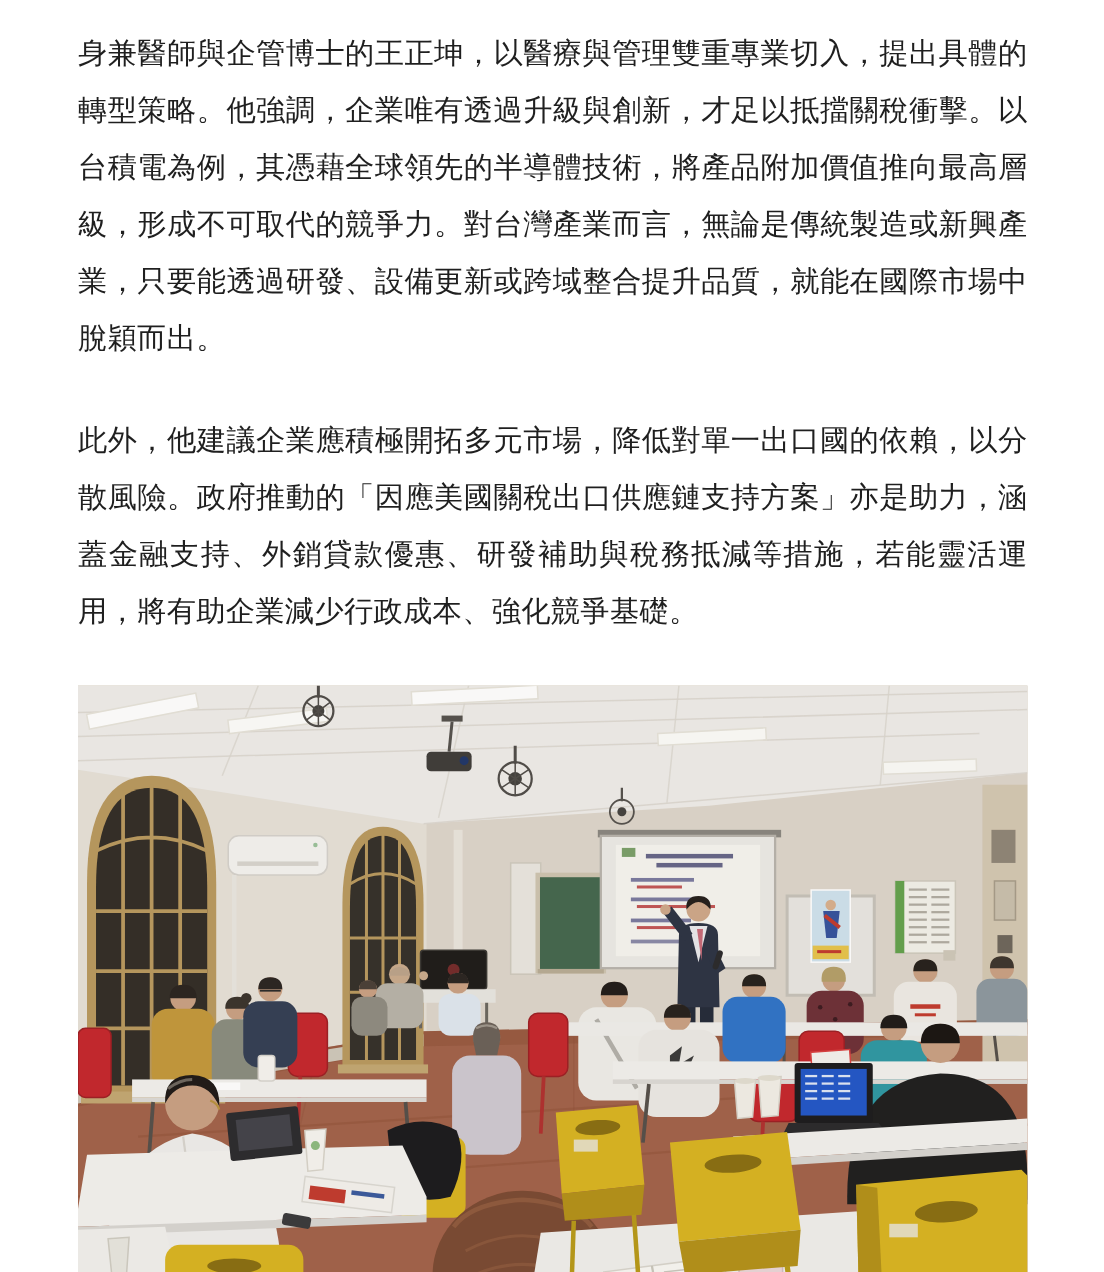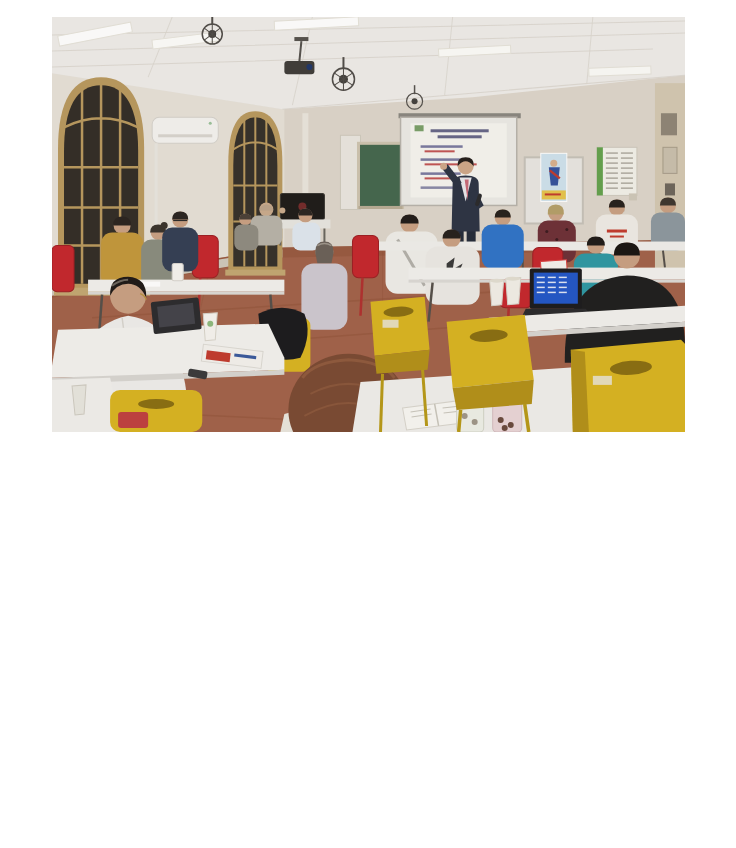--- a/index.html
+++ b/index.html
@@ -10,21 +10,23 @@
              text-align:justify;letter-spacing:0.2px;}
   .photo-figure{margin:0;width:633px;height:415px;line-height:0;background:#d9d3c8;}
   .photo-figure svg{display:block;width:100%;height:100%;}
 </style>
 </head>
 <body>
 
 <div class="page">
   <div class="content">
 
-
+    <p class="body-text">身兼醫師與企管博士的王正坤，以醫療與管理雙重專業切入，提出具體的轉型策略。他強調，企業唯有透過升級與創新，才足以抵擋關稅衝擊。以台積電為例，其憑藉全球領先的半導體技術，將產品附加價值推向最高層級，形成不可取代的競爭力。對台灣產業而言，無論是傳統製造或新興產業，只要能透過研發、設備更新或跨域整合提升品質，就能在國際市場中脫穎而出。</p>
+
+    <p class="body-text">此外，他建議企業應積極開拓多元市場，降低對單一出口國的依賴，以分散風險。政府推動的「因應美國關稅出口供應鏈支持方案」亦是助力，涵蓋金融支持、外銷貸款優惠、研發補助與稅務抵減等措施，若能靈活運用，將有助企業減少行政成本、強化競爭基礎。</p>
 
     <figure class="photo-figure">
       <svg viewBox="0 0 632 414" preserveAspectRatio="none">
 
         <rect x="0" y="0" width="632" height="414" fill="#ddd6cb"></rect>
 
         <polygon points="0,55 232,92 232,300 0,300" fill="#e6e1d8"></polygon>
 
         <g>
           <polygon points="0,268 230,230 632,222 632,414 0,414" fill="#a2624a"></polygon>

